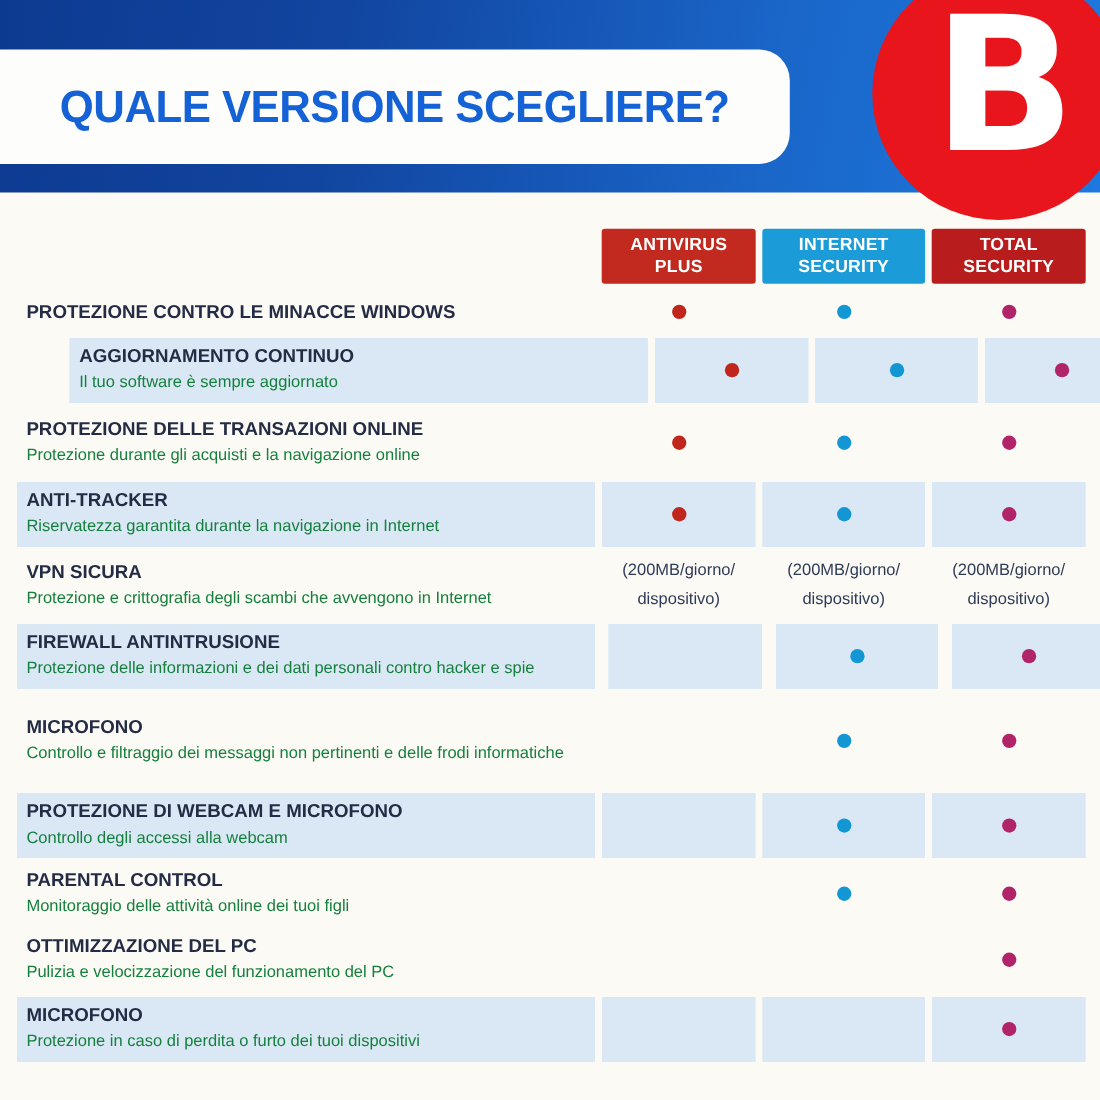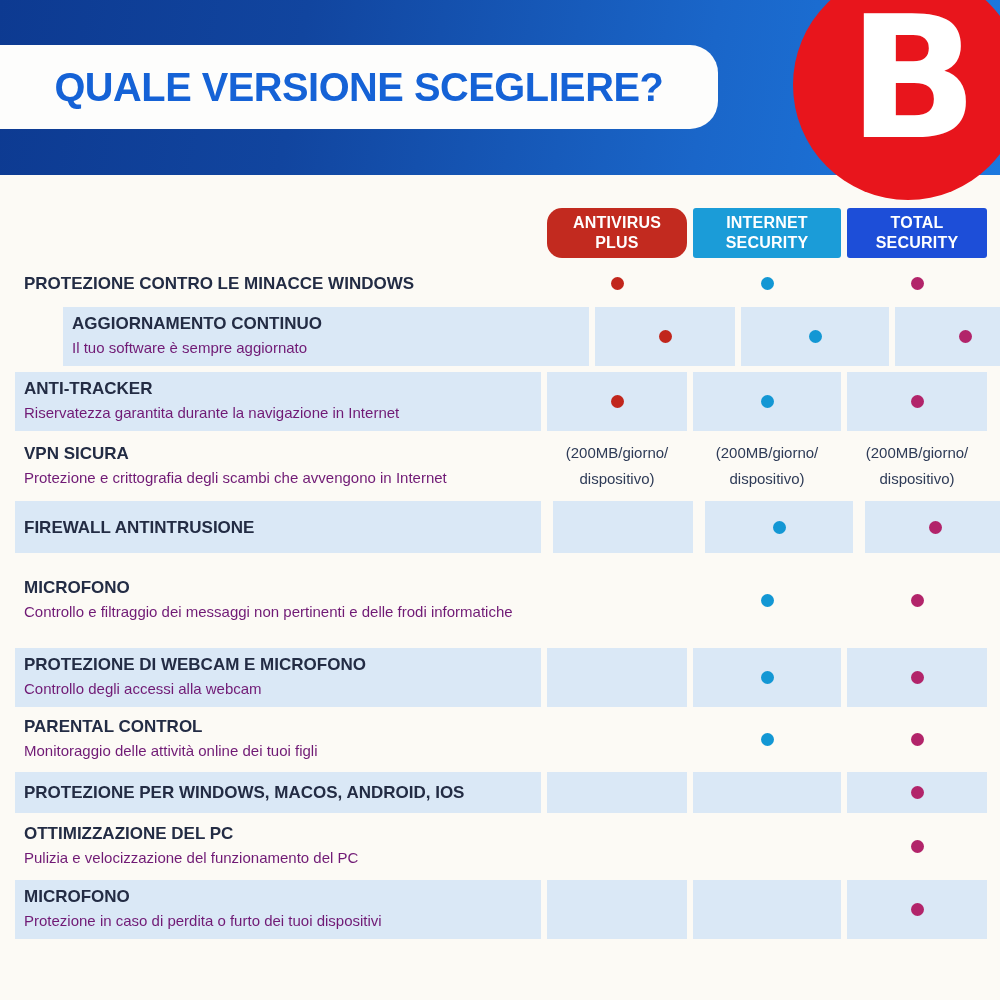--- a/index.html
+++ b/index.html
@@ -13,21 +13,21 @@
   .page { width:1000px; height:1000px; position:relative; }
 
   
   .banner {
     position:relative;
     width:1000px; height:175px;
     background:linear-gradient(100deg,#0d3a91 0%,#11459f 30%,#1a66c9 70%,#1d79df 100%);
   }
   .pill {
     position:absolute; left:0; top:45px;
-    width:718px; height:84px;
+    width:718px; height:104px;
     background:#fdfdfc;
     border-radius:0 28px 28px 0;
     display:flex; align-items:center; justify-content:center;
   }
   .pill h1 {
     font-size:41px; font-weight:700; letter-spacing:-0.5px;
     color:#1562d6; white-space:nowrap;
     transform:scaleX(0.97);
   }
   .logo {
@@ -67,21 +67,21 @@
   .cell.desc {
     flex-direction:column; align-items:flex-start; justify-content:center;
     padding:6px 10px 6px 9px;
   }
   .row-title {
     font-size:17px; line-height:21px; font-weight:700;
     color:#232c44; letter-spacing:0;
   }
   .row-sub {
     font-size:15px; line-height:25px; font-weight:400;
-    color:#701a75; margin-top:1px;
+    color:#15803d; margin-top:1px;
   }
   .dot { width:13px; height:13px; border-radius:50%; display:block; }
   .cell-text {
     font-size:15px; line-height:26px; color:#2e3b57;
     text-align:center; white-space:pre-line;
   }
 </style>
 </head>
 <body>
 
@@ -92,25 +92,25 @@
       <h1>QUALE VERSIONE SCEGLIERE?</h1>
     </div>
     <div class="logo">
       <span class="logo-b">B</span>
     </div>
   </div>
 
   <div class="table">
     <div class="chips-row">
       <div></div>
-      <div class="chip" title="ANTIVIRUS PLUS" style="background: rgb(194, 42, 31); border-radius: 15px;">ANTIVIRUS
+      <div class="chip" title="ANTIVIRUS PLUS" style="background: rgb(194, 42, 31);">ANTIVIRUS
 PLUS</div>
       <div class="chip" title="INTERNET SECURITY" style="background: rgb(27, 156, 216);">INTERNET
 SECURITY</div>
-      <div class="chip" title="TOTAL SECURITY" style="background: #1d4ed8;">TOTAL
+      <div class="chip" title="TOTAL SECURITY" style="background: #b91c1c;">TOTAL
 SECURITY</div>
     </div>
     <div id="rows">
         <div class="trow" style="min-height: 42px;">
           <div class="cell desc">
             <h3 class="row-title">PROTEZIONE CONTRO LE MINACCE WINDOWS</h3>
           </div>
           <div class="cell">
             <span class="dot" style="background: rgb(193, 38, 28);"></span>
           </div>
@@ -129,20 +129,35 @@
           <div class="cell">
             <span class="dot" style="background: rgb(193, 38, 28);"></span>
           </div>
           <div class="cell">
             <span class="dot" style="background: rgb(19, 151, 212);"></span>
           </div>
           <div class="cell">
             <span class="dot" style="background: rgb(178, 36, 106);"></span>
           </div>
         </div>
+        <div class="trow" style="min-height: 66px;">
+          <div class="cell desc">
+            <h3 class="row-title">PROTEZIONE DELLE TRANSAZIONI ONLINE</h3>
+            <p class="row-sub">Protezione durante gli acquisti e la navigazione online</p>
+          </div>
+          <div class="cell">
+            <span class="dot" style="background: rgb(193, 38, 28);"></span>
+          </div>
+          <div class="cell">
+            <span class="dot" style="background: rgb(19, 151, 212);"></span>
+          </div>
+          <div class="cell">
+            <span class="dot" style="background: rgb(178, 36, 106);"></span>
+          </div>
+        </div>
         <div class="trow shaded" style="min-height: 58px;">
           <div class="cell desc">
             <h3 class="row-title">ANTI-TRACKER</h3>
             <p class="row-sub">Riservatezza garantita durante la navigazione in Internet</p>
           </div>
           <div class="cell">
             <span class="dot" style="background: rgb(193, 38, 28);"></span>
           </div>
           <div class="cell">
             <span class="dot" style="background: rgb(19, 151, 212);"></span>
@@ -165,20 +180,21 @@
 dispositivo)</span>
           </div>
           <div class="cell">
             <span class="cell-text">(200MB/giorno/
 dispositivo)</span>
           </div>
         </div>
         <div class="trow shaded" style="min-height: 58px; gap: 12px;">
           <div class="cell desc">
             <h3 class="row-title">FIREWALL ANTINTRUSIONE</h3>
+            <p class="row-sub">Protezione delle informazioni e dei dati personali contro hacker e spie</p>
           </div>
           <div class="cell"></div>
           <div class="cell">
             <span class="dot" style="background: rgb(19, 151, 212);"></span>
           </div>
           <div class="cell">
             <span class="dot" style="background: rgb(178, 36, 106);"></span>
           </div>
         </div>
         <div class="trow" style="min-height: 89px;">
@@ -213,30 +229,20 @@
             <p class="row-sub">Monitoraggio delle attività online dei tuoi figli</p>
           </div>
           <div class="cell"></div>
           <div class="cell">
             <span class="dot" style="background: rgb(19, 151, 212);"></span>
           </div>
           <div class="cell">
             <span class="dot" style="background: rgb(178, 36, 106);"></span>
           </div>
         </div>
-        <div class="trow shaded" style="min-height: 47px;">
-          <div class="cell desc">
-            <h3 class="row-title">PROTEZIONE PER WINDOWS, MACOS, ANDROID, IOS</h3>
-          </div>
-          <div class="cell"></div>
-          <div class="cell"></div>
-          <div class="cell">
-            <span class="dot" style="background: rgb(178, 36, 106);"></span>
-          </div>
-        </div>
         <div class="trow" style="min-height: 61px;">
           <div class="cell desc">
             <h3 class="row-title">OTTIMIZZAZIONE DEL PC</h3>
             <p class="row-sub">Pulizia e velocizzazione del funzionamento del PC</p>
           </div>
           <div class="cell"></div>
           <div class="cell"></div>
           <div class="cell">
             <span class="dot" style="background: rgb(178, 36, 106);"></span>
           </div>

